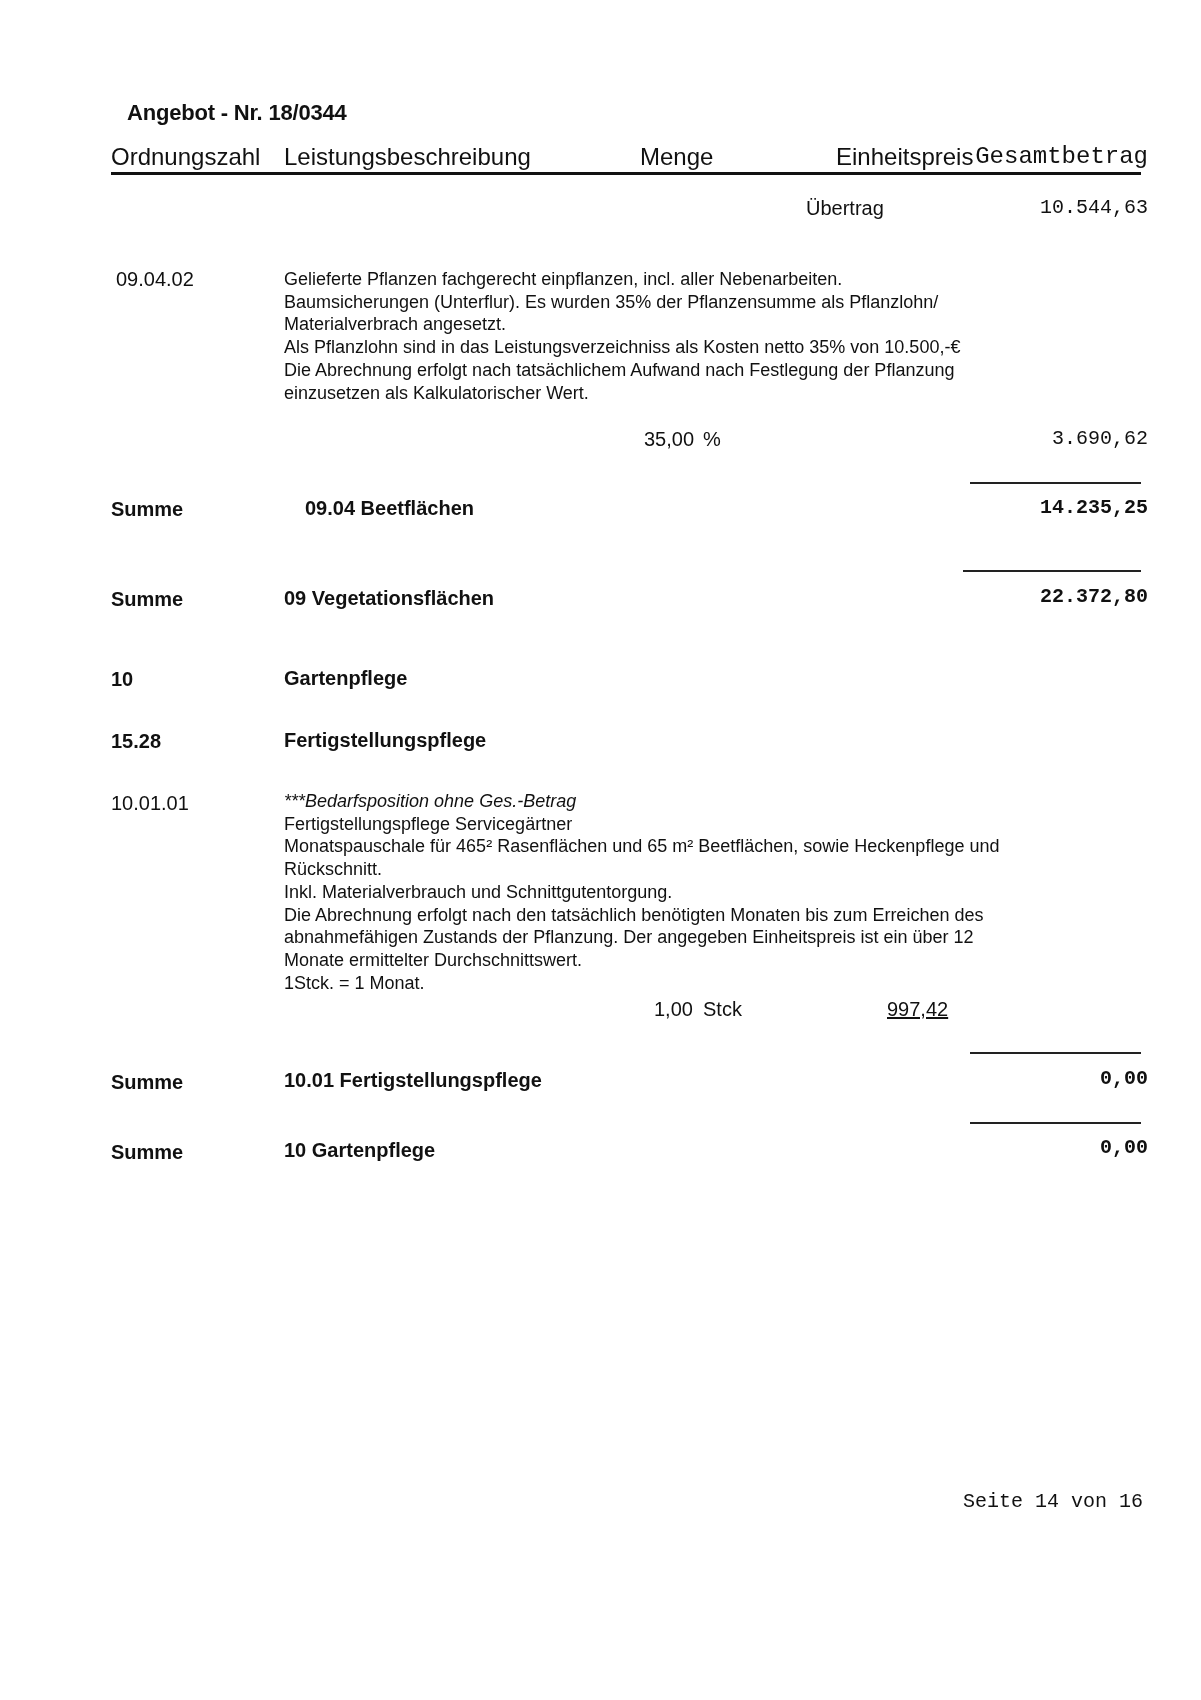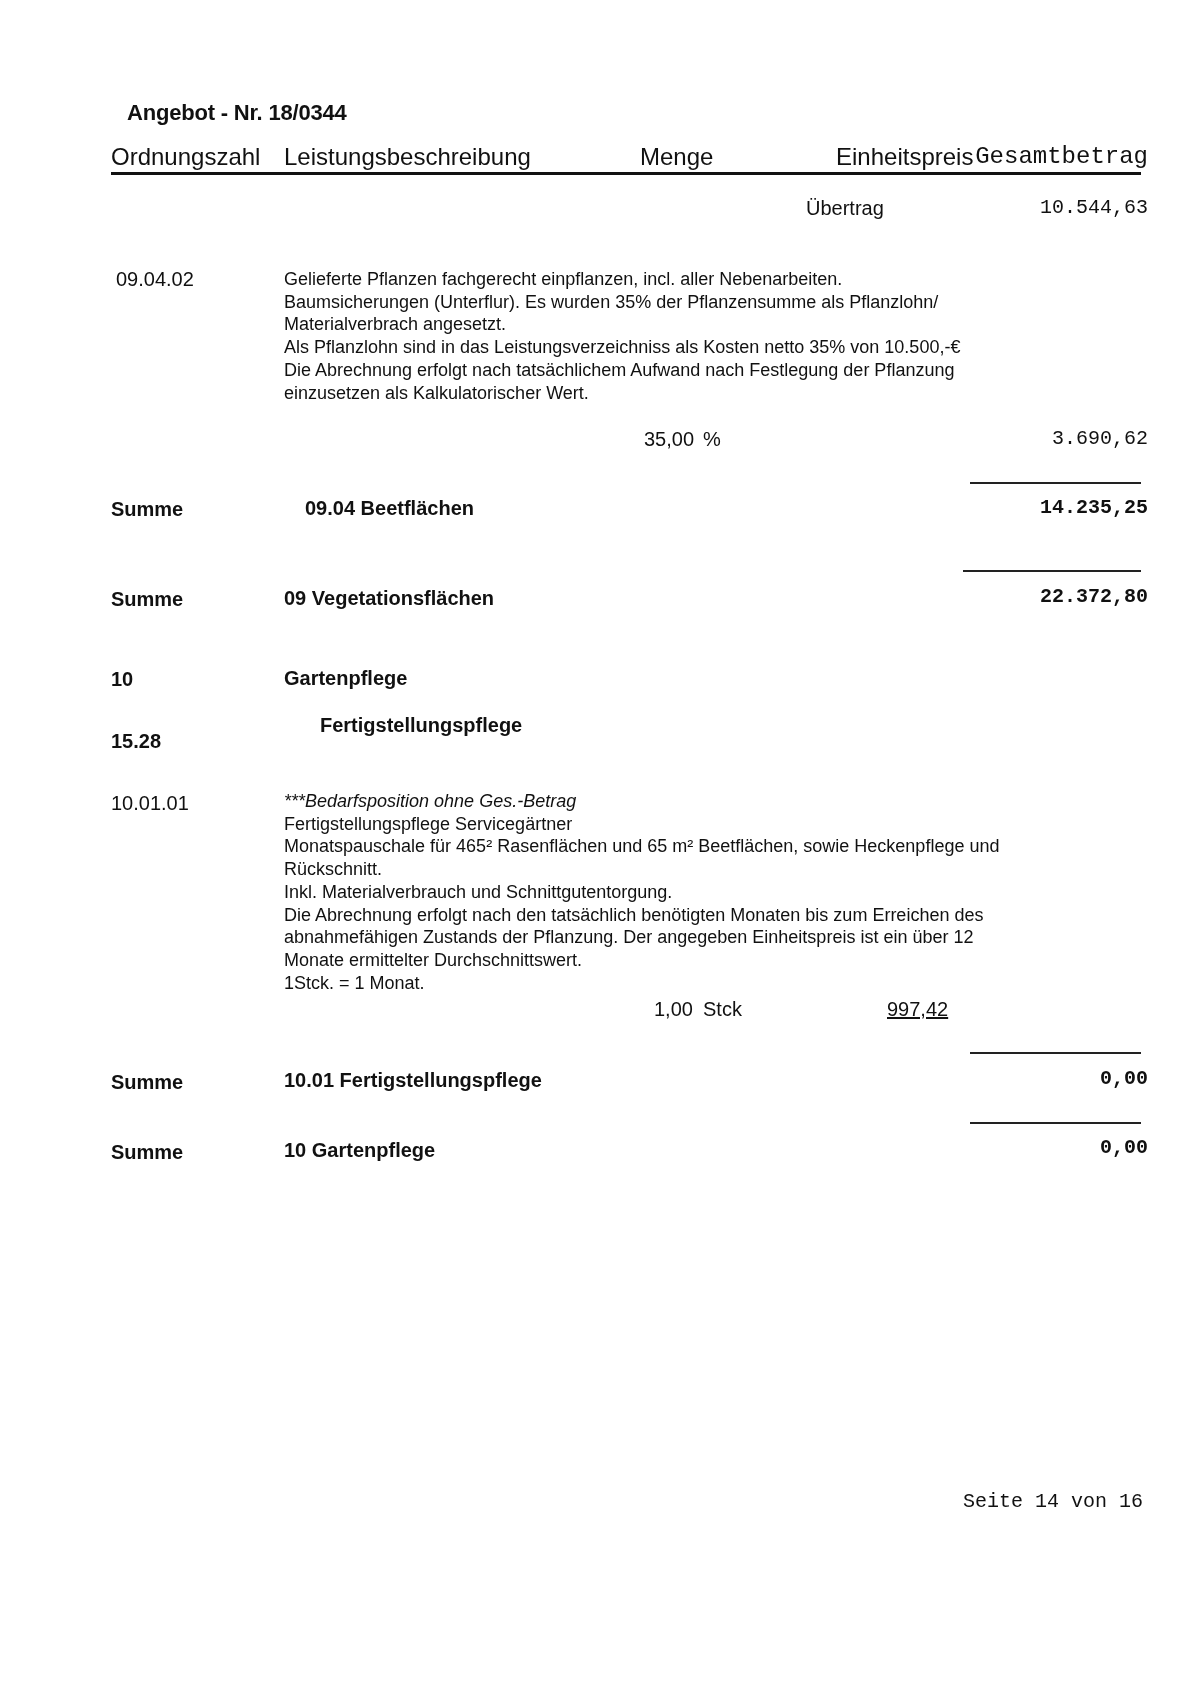--- a/index.html
+++ b/index.html
@@ -53,21 +53,21 @@
 
 <div class="sumline" style="left:963px; top:570px; width:178px;"></div>
 <div class="abs txt bold" style="left:111px; top:588px;">Summe</div>
 <div class="abs txt bold" style="left:284px; top:587px;">09 Vegetationsflächen</div>
 <div class="abs txt bold right" style="right:53px; top:586px;">22.372,80</div>
 
 <div class="abs txt bold" style="left:111px; top:668px;">10</div>
 <div class="abs txt bold" style="left:284px; top:667px;">Gartenpflege</div>
 
 <div class="abs txt bold" style="left:111px; top:730px;">15.28</div>
-<div class="abs txt bold" style="left:284px; top:714px;margin-left:36px;">Fertigstellungspflege</div>
+<div class="abs txt bold" style="left:284px; top:729px;">Fertigstellungspflege</div>
 
 <div>
   <div class="abs txt" style="left:111px; top:792px;">10.01.01</div>
   <div class="desc" style="top:790px;">
     <div class="italic">***Bedarfsposition ohne Ges.-Betrag</div>
     <div>Fertigstellungspflege Servicegärtner</div>
     <div>Monatspauschale für 465² Rasenflächen und 65 m² Beetflächen, sowie Heckenpflege und</div>
     <div>Rückschnitt.</div>
     <div>Inkl. Materialverbrauch und Schnittgutentorgung.</div>
     <div>Die Abrechnung erfolgt nach den tatsächlich benötigten Monaten bis zum Erreichen des</div>

